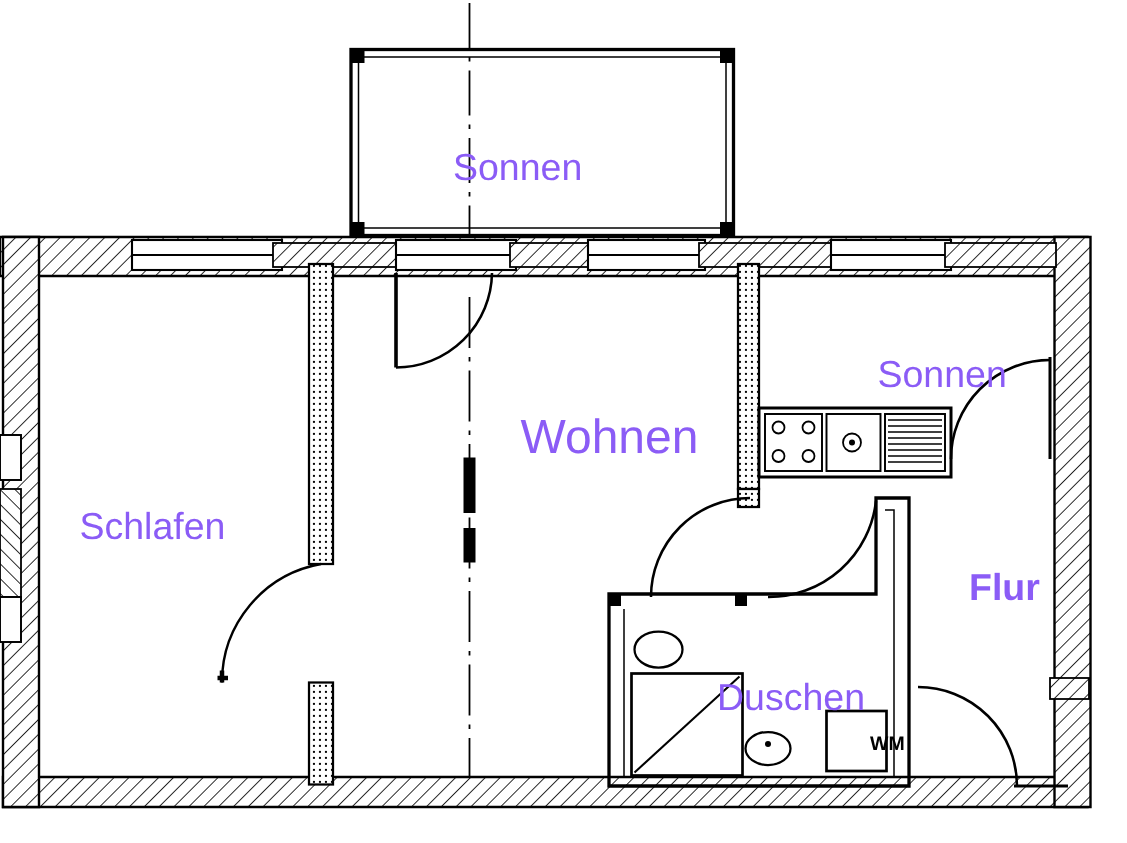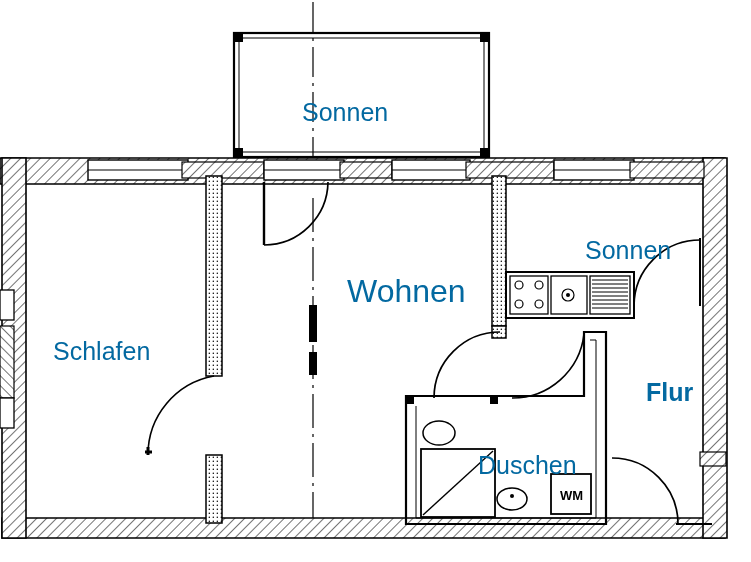--- a/index.html
+++ b/index.html
@@ -16,33 +16,34 @@
   }
   #floorplan {
     position: absolute;
     left: 0;
     top: 0;
     width: 751px;
     height: 562px;
   }
   .room-label {
     position: absolute;
-    color: #0369a1;
+    color: #8b5cf6;
     white-space: nowrap;
     font-family: "Liberation Sans", sans-serif;
     font-weight: 400;
     line-height: 1;
   }
   .appliance-label {
     position: absolute;
     color: #000000;
     white-space: nowrap;
     font-family: "Liberation Sans", sans-serif;
     font-weight: 700;
     line-height: 1;
+    margin-left: 20px;
   }
 </style>
 </head>
 <body>
 
 <svg id="floorplan" viewBox="0 0 751 562" width="751" height="562" xmlns="http://www.w3.org/2000/svg">
   <defs>
     <pattern id="hatch" width="7" height="7" patternTransform="rotate(45)" patternUnits="userSpaceOnUse">
       <rect width="7" height="7" fill="#ffffff"></rect>
       <line x1="0" y1="0" x2="0" y2="7" stroke="#000000" stroke-width="1.1"></line>

